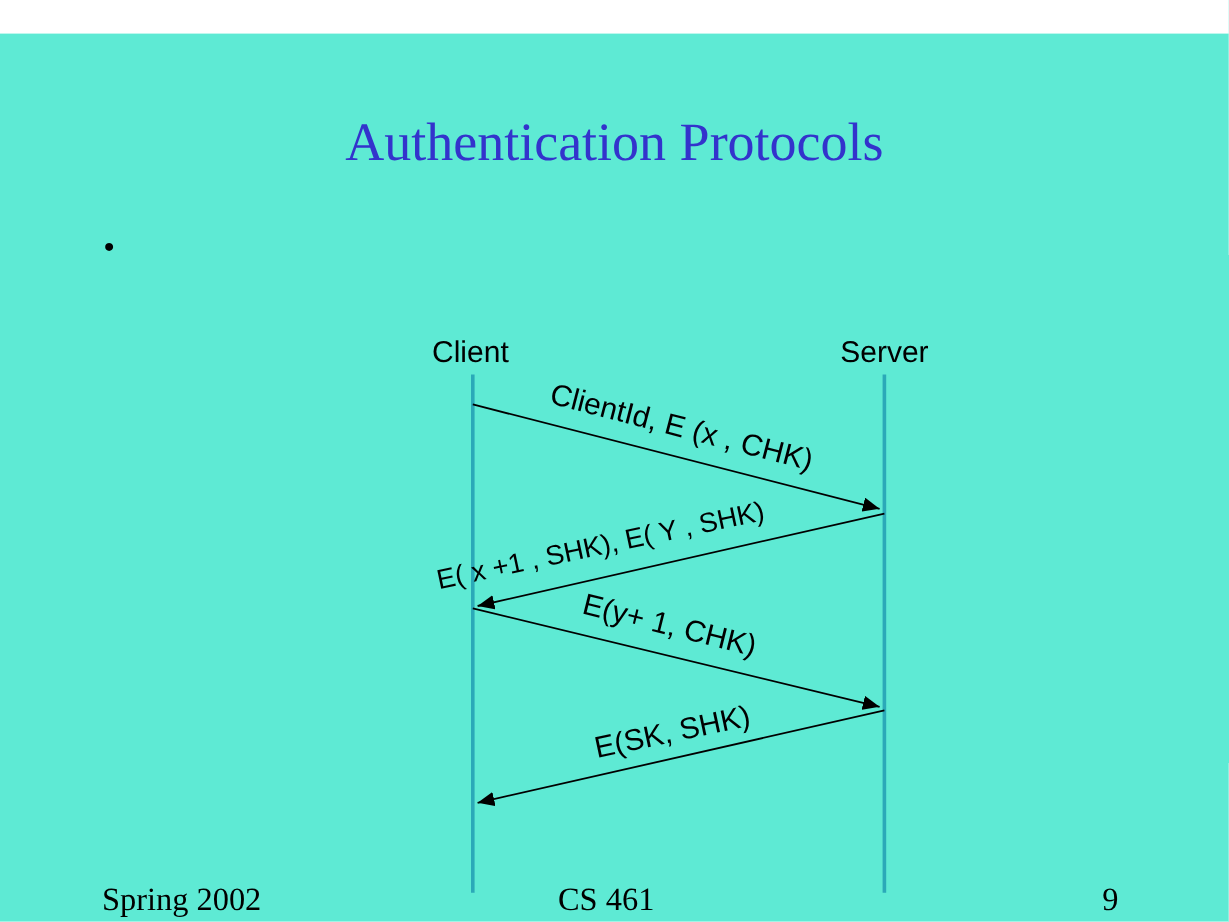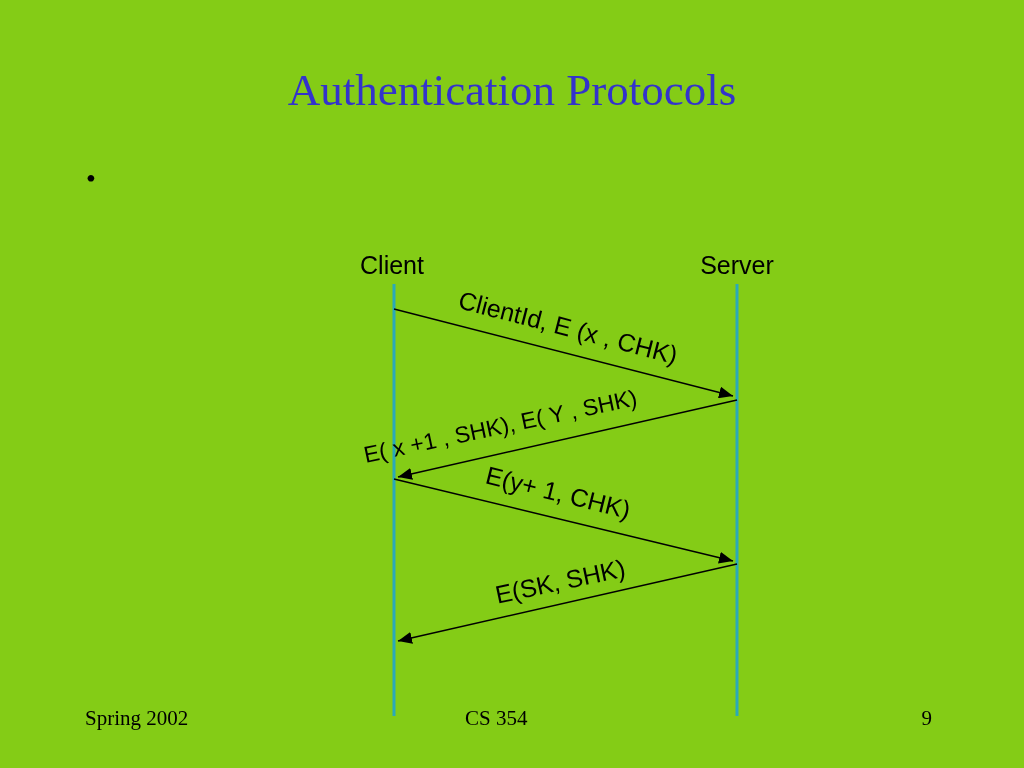--- a/index.html
+++ b/index.html
@@ -4,21 +4,21 @@
 <style>
   html, body { margin: 0; padding: 0; }
   body {
     width: 1024px; height: 768px;
     background: #ffffff;
     position: relative;
     overflow: hidden;
     font-family: "Liberation Serif", serif;
     color: #000000;
   }
-  .slide { position: absolute; inset: 0; background: #84cc16; }
+  .slide { position: absolute; inset: 0; background: #5eead4; margin-top: 28px; }
 
   .title {
     position: absolute;
     top: 64px; left: 0; width: 100%;
     text-align: center;
     font-size: 45px;
     font-family: "Liberation Serif", serif;
   }
 
   .bullet-row {
@@ -42,21 +42,21 @@
   .msg-label {
     font-family: "Liberation Sans", sans-serif;
     font-size: 25px;
     fill: #000000;
   }
   .msg-label.small { font-size: 23px; }
 
   .footer span {
     position: absolute;
     top: 706px;
-    font-size: 21px;
+    font-size: 27px;
     font-family: "Liberation Serif", serif;
   }
   .footer-left  { left: 85px; }
   .footer-center{ left: 465px; }
   .footer-right { right: 92px; }
 </style>
 </head>
 <body>
 
 <div class="slide">
@@ -88,17 +88,17 @@
 
     <line class="arrow" x1="394" y1="479" x2="733" y2="561" marker-end="url(#ah)"></line>
     <text class="msg-label" x="556" y="501" text-anchor="middle" transform="rotate(14 556 501)">E(y+ 1, CHK)</text>
 
     <line class="arrow" x1="737" y1="564" x2="398" y2="641" marker-end="url(#ah)"></line>
     <text class="msg-label" x="562" y="590" text-anchor="middle" transform="rotate(-12 562 590)">E(SK, SHK)</text>
   </svg>
 
   <div class="footer">
     <span class="footer-left">Spring 2002</span>
-    <span class="footer-center">CS 354</span>
+    <span class="footer-center">CS 461</span>
     <span class="footer-right">9</span>
   </div>
 
 </div>
 
 </body></html>

